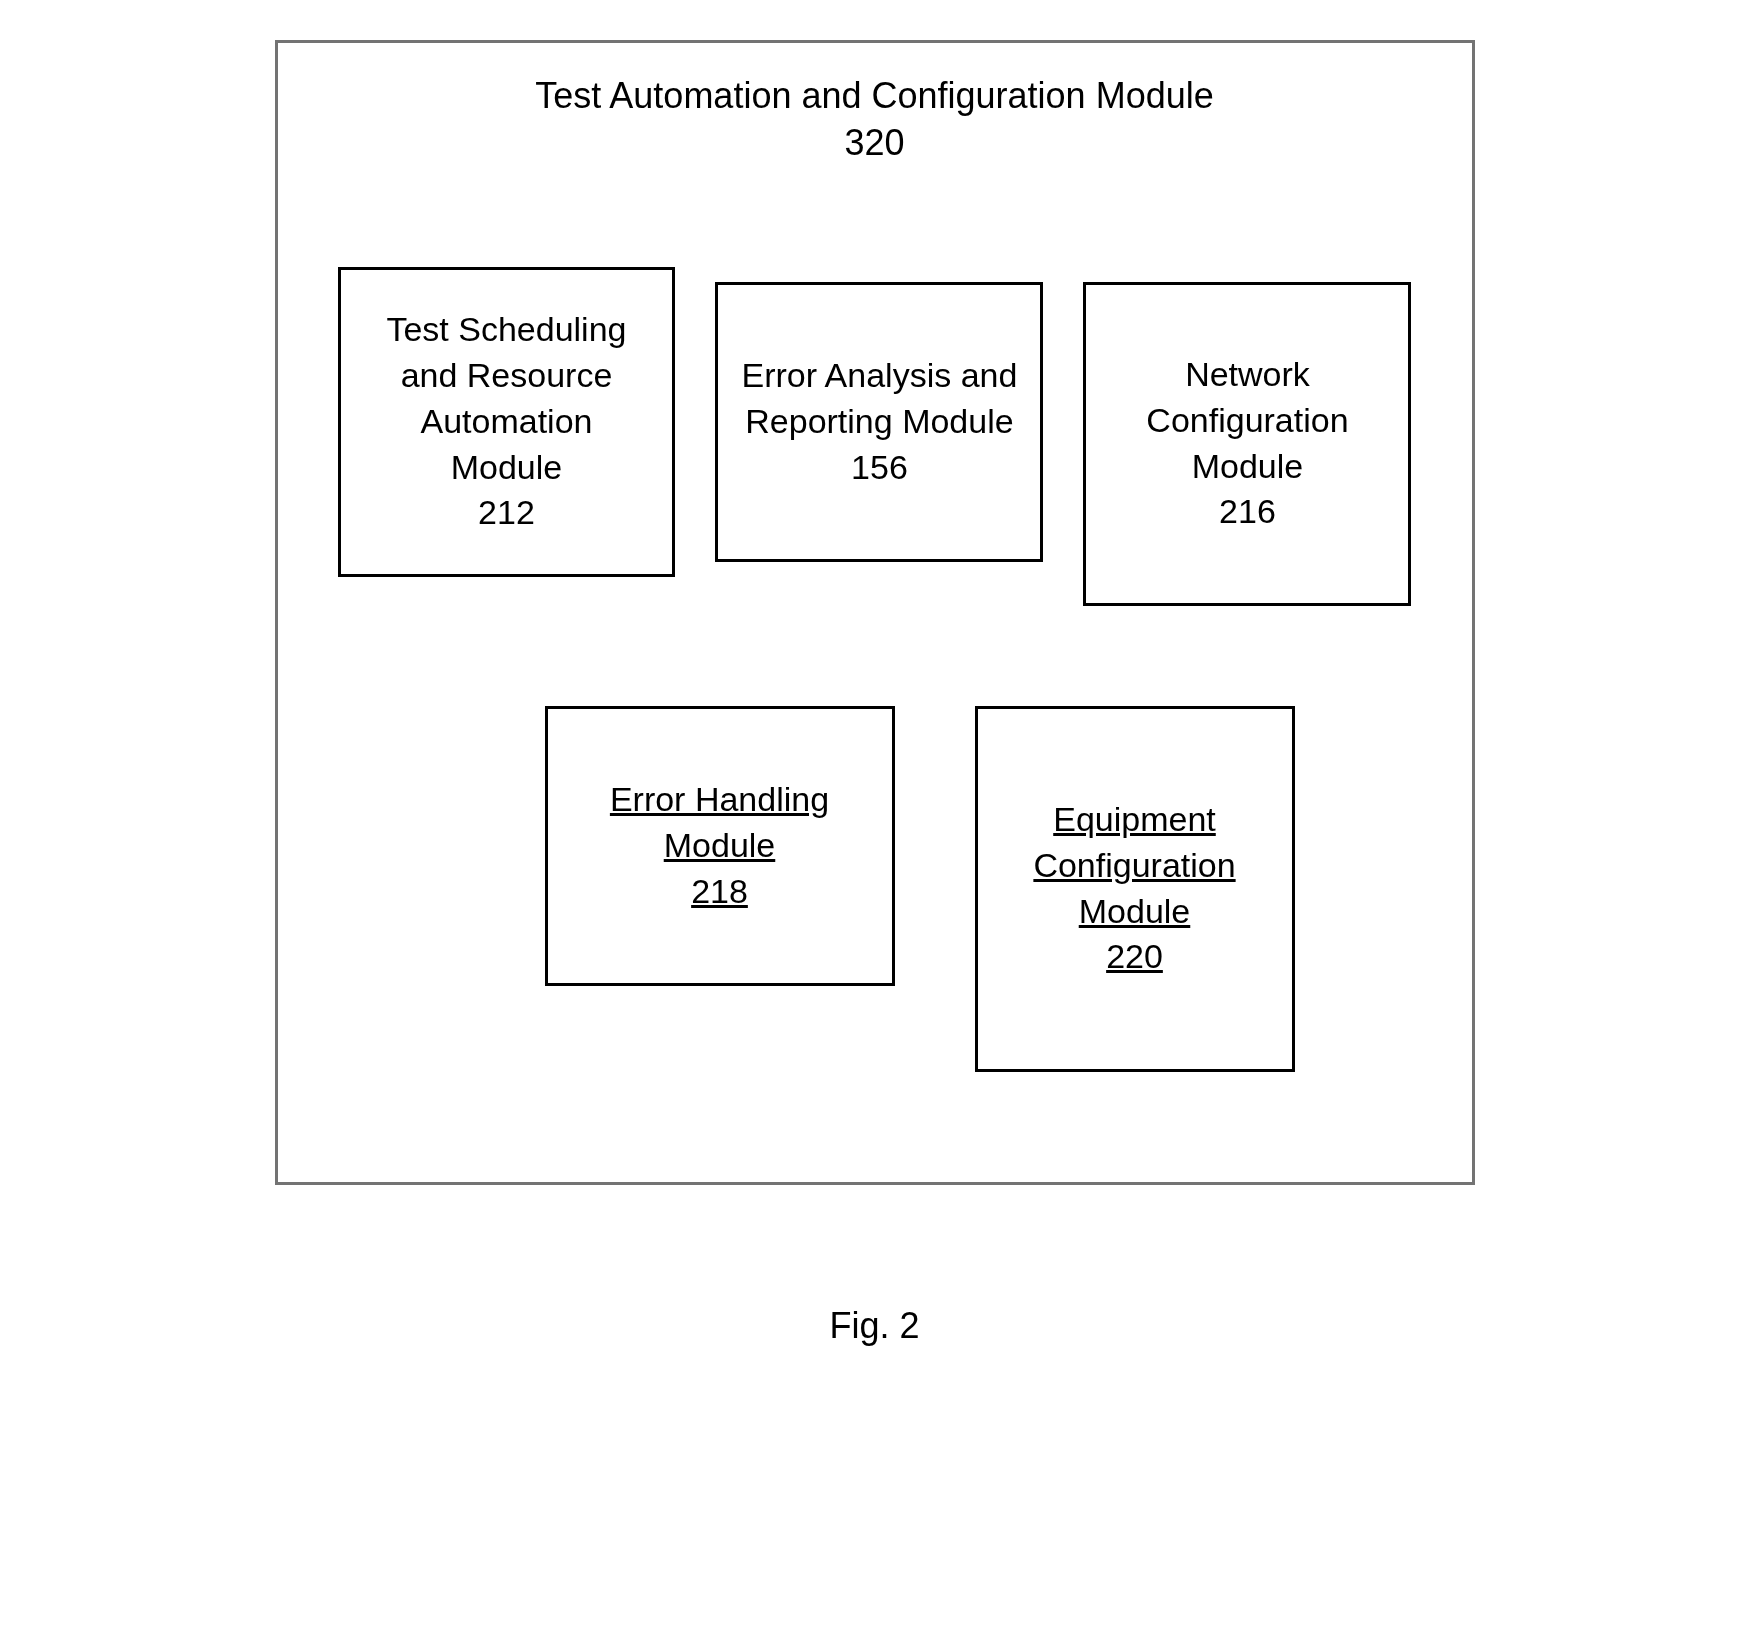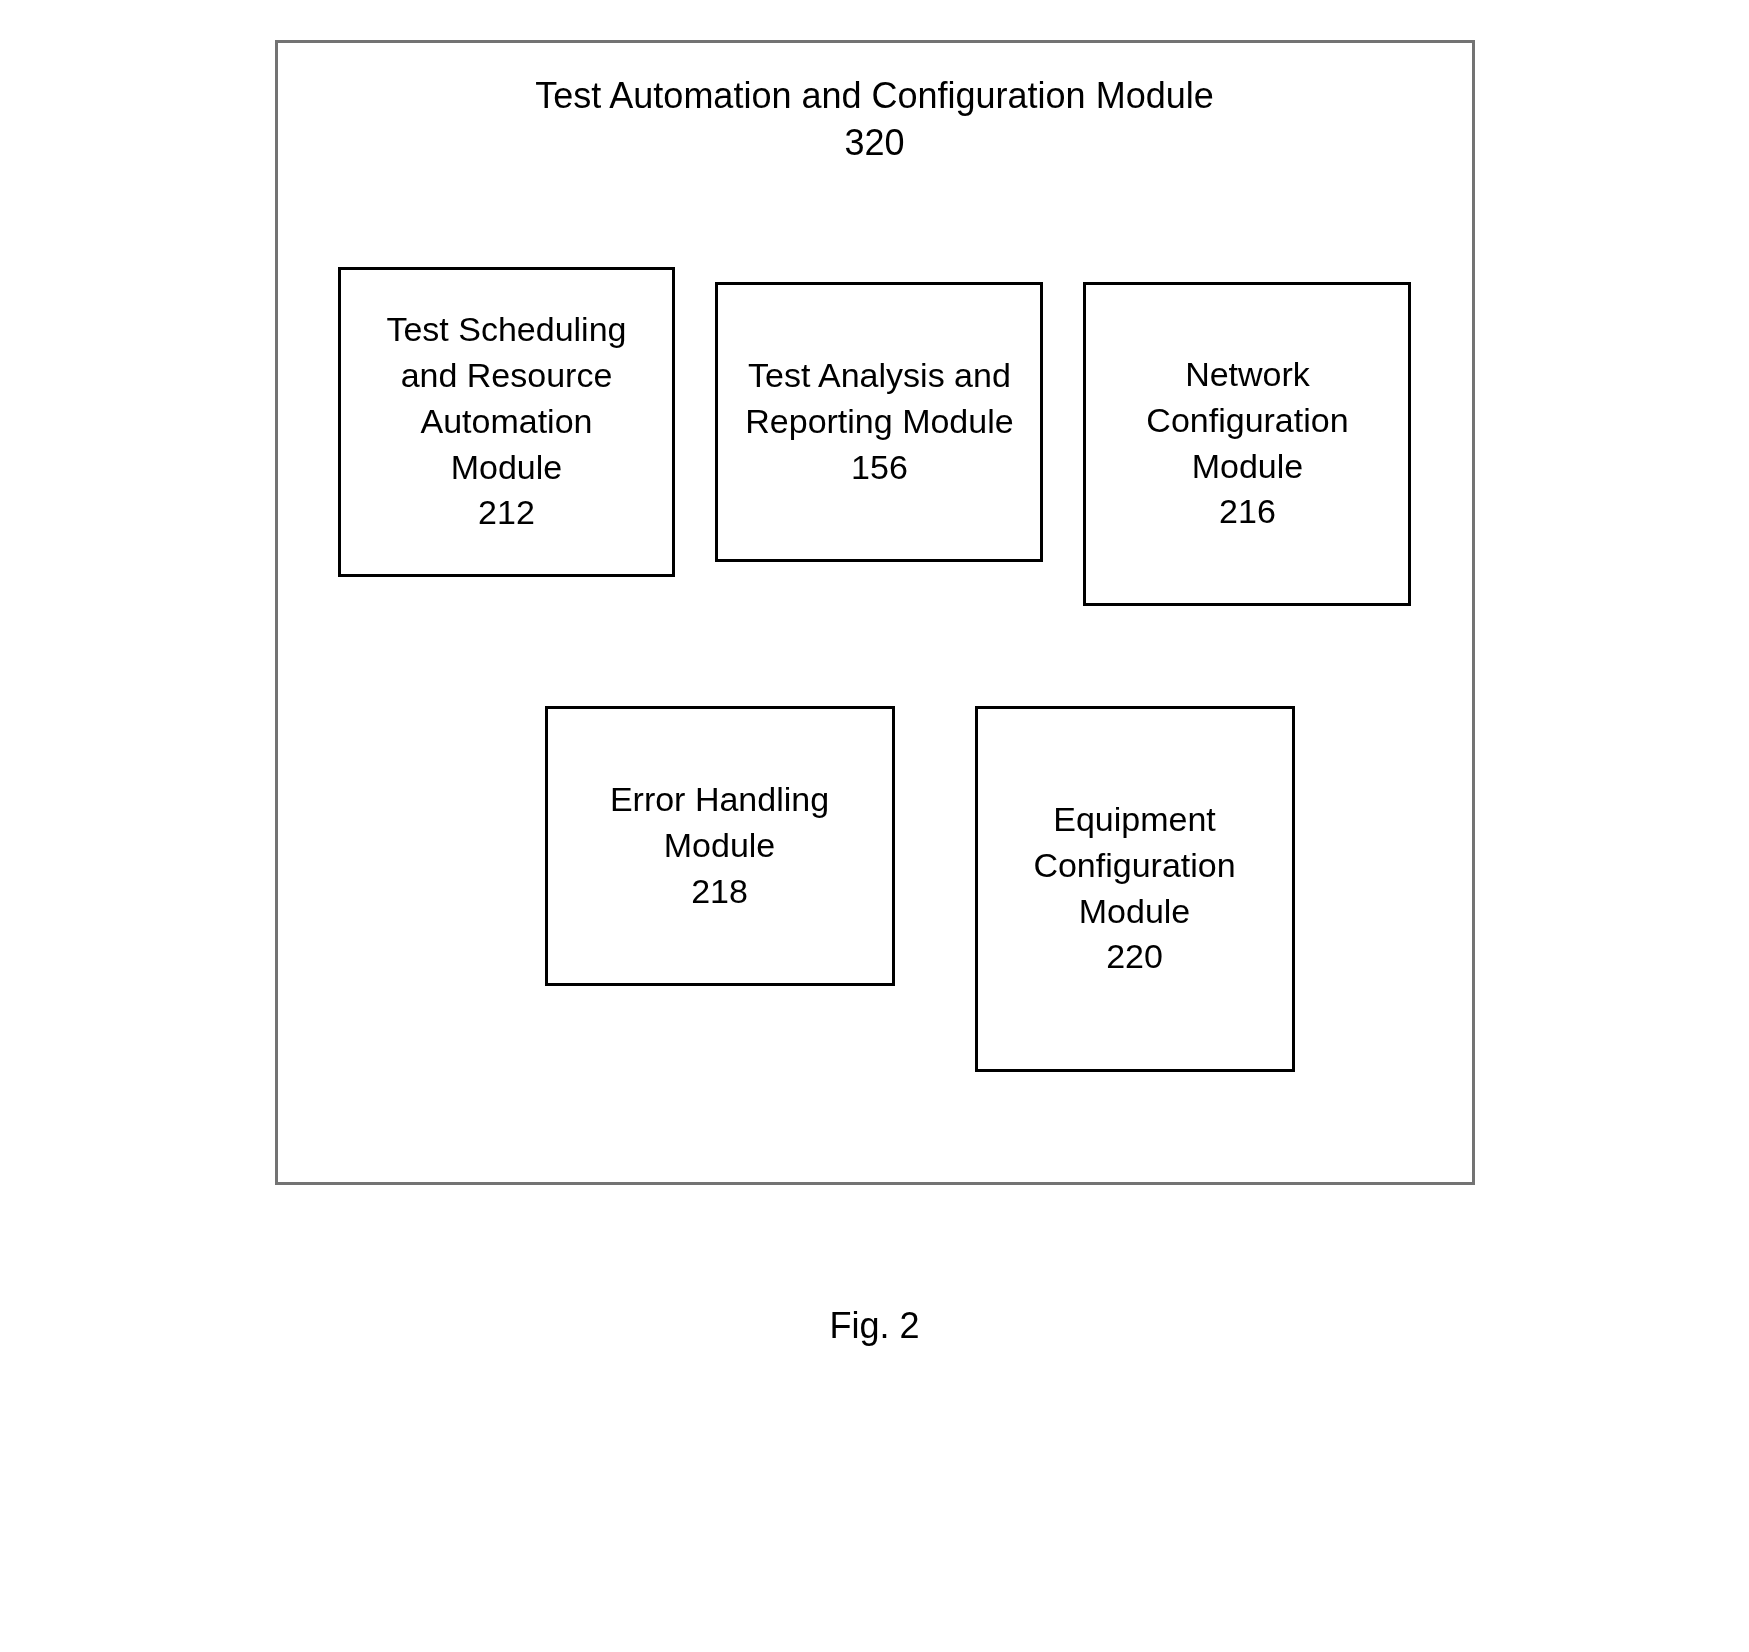--- a/index.html
+++ b/index.html
@@ -31,20 +31,21 @@
       justify-content: space-between;
       gap: 40px;
     }
     .row-top {
       margin-bottom: 100px;
     }
     .row-bottom {
       justify-content: center;
       gap: 80px;
       padding-left: 90px;
+      text-decoration: underline;
     }
     .module-box {
       border: 3px solid black;
       display: flex;
       align-items: center;
       justify-content: center;
       text-align: center;
       font-size: 34px;
       line-height: 1.35;
       padding: 20px;
@@ -88,21 +89,21 @@
 
   <div class="row row-top">
     <div class="module-box box-212">
       <div>
         <span>Test Scheduling and Resource Automation Module</span><br>
         <span>212</span>
       </div>
     </div>
     <div class="module-box box-214">
       <div>
-        <span>Test Analysis and Reporting  Module</span><br>
+        <span>Error Analysis and Reporting  Module</span><br>
         <span>156</span>
       </div>
     </div>
     <div class="module-box box-216">
       <div>
         <span>Network Configuration Module</span><br>
         <span>216</span>
       </div>
     </div>
   </div>

